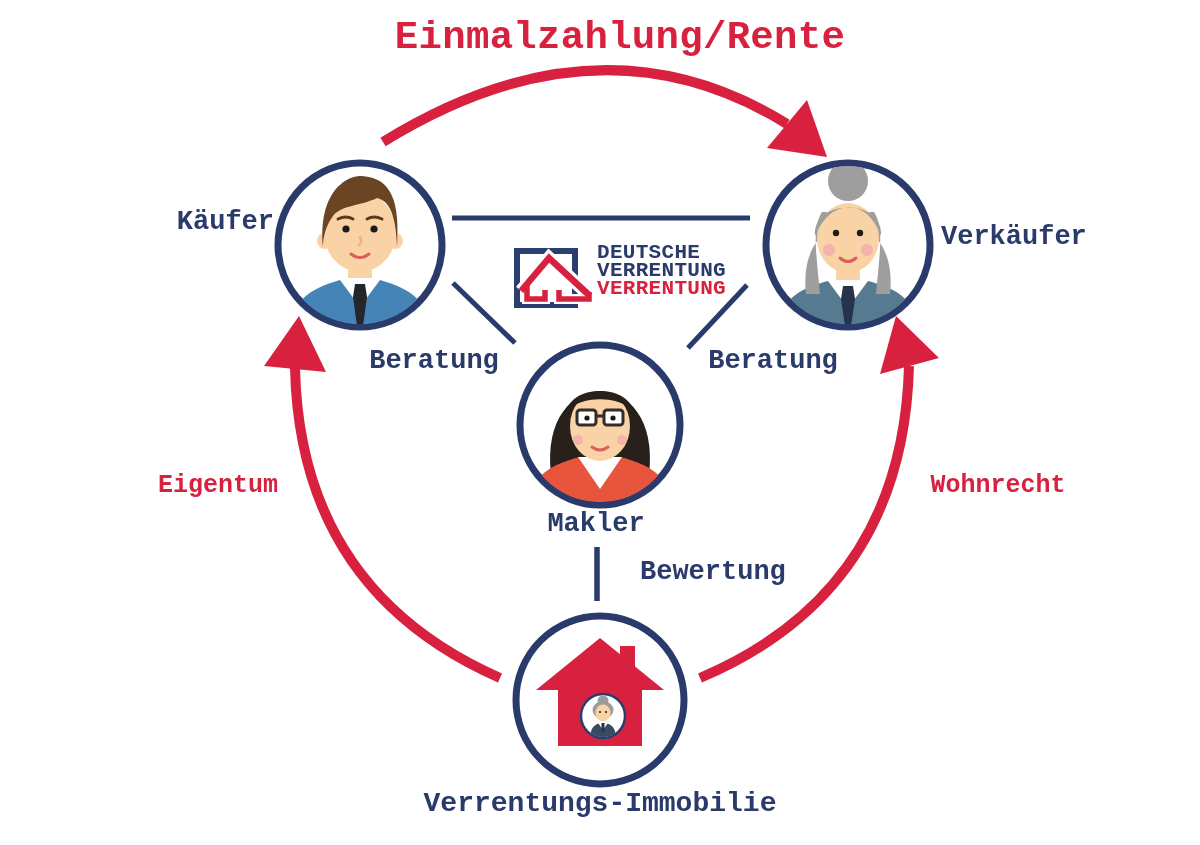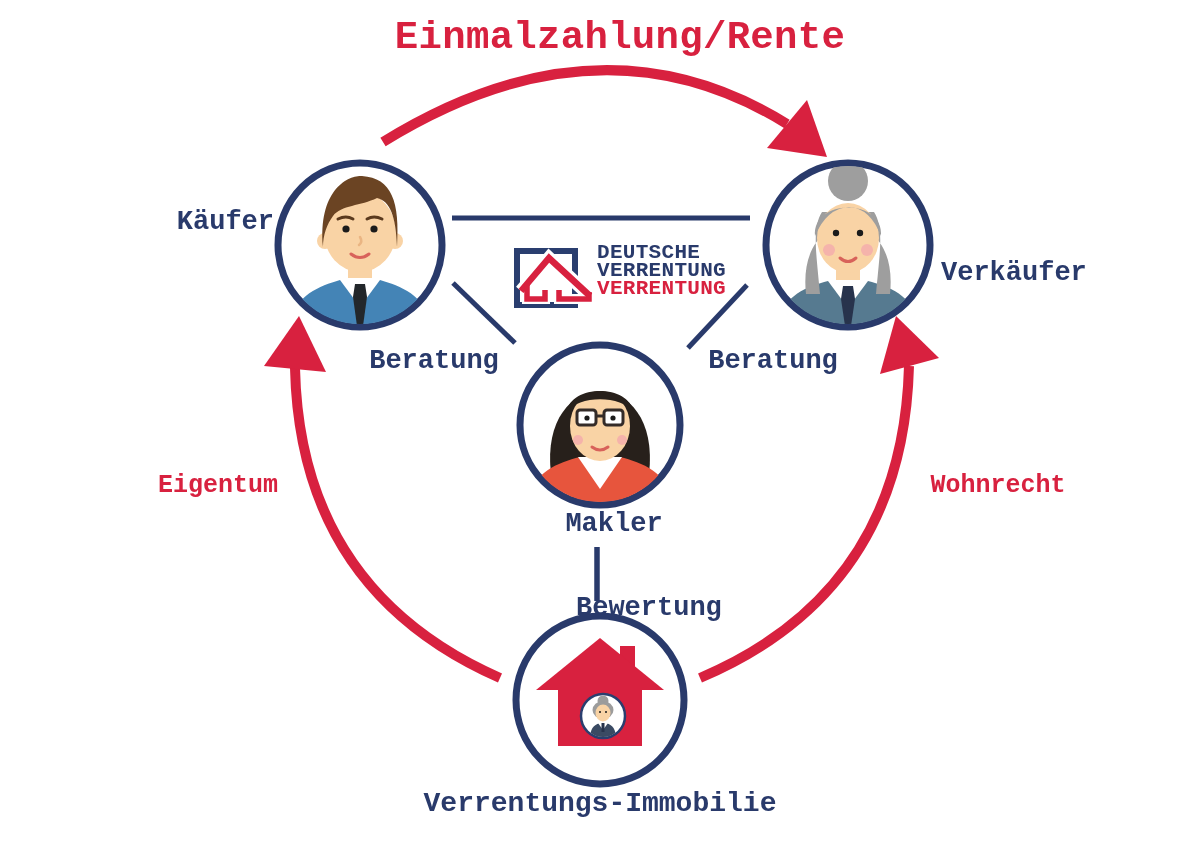--- a/index.html
+++ b/index.html
@@ -11,21 +11,21 @@
     font-family:Liberation Mono, monospace;
   }
   .canvas svg{position:absolute;left:0;top:0;}
   .lbl{
     position:absolute;
     font-weight:bold;
     white-space:nowrap;
     color:#293A6B;
   }
   .lbl.center{transform:translate(-50%,-50%);}
-  .lbl.left{transform:translate(0,-50%);margin-top:36px;}
+  .lbl.left{transform:translate(0,-50%);}
   .lbl.right{transform:translate(-100%,-50%);}
   .red{color:#D8213F;}
   .navy{color:#293A6B;}
   .fs-title{font-size:39px;letter-spacing:.3px;}
   .fs-node{font-size:27px;}
   .fs-flow{font-size:25px;}
   .logo-text{
     position:absolute;left:597px;top:244px;
     font-weight:bold;font-size:21px;line-height:18px;letter-spacing:.3px;
   }
@@ -160,23 +160,23 @@
 
   <div class="lbl right navy fs-node" style="left:266px;top:222px;margin-left:8px;">Käufer</div>
 
   <div class="lbl left navy fs-node" style="left:941px;top:237px;">Verkäufer</div>
 
 
   <div class="lbl center navy fs-node" style="left:434px;top:361px;">Beratung</div>
 
   <div class="lbl center navy fs-node" style="left:773px;top:361px;">Beratung</div>
 
-  <div class="lbl center navy fs-node" style="left:614px;top:524px;">Makler</div>
+  <div class="lbl center navy fs-node" style="left:596px;top:524px;">Makler</div>
 
-  <div class="lbl left navy fs-node" style="left:576px;top:572px;">Bewertung</div>
+  <div class="lbl left navy fs-node" style="left:640px;top:572px;">Bewertung</div>
 
   <div class="lbl center red fs-flow" style="left:218px;top:485px;">Eigentum</div>
 
   <div class="lbl center navy" style="left:600px;top:803px;font-size:28px;">Verrentungs-Immobilie</div>
 
   <div class="lbl center red fs-flow" style="left:998px;top:485px;">Wohnrecht</div>
 
   <div class="logo-text">
     <div class="navy">DEUTSCHE</div>
     <div class="navy">VERRENTUNG</div>

